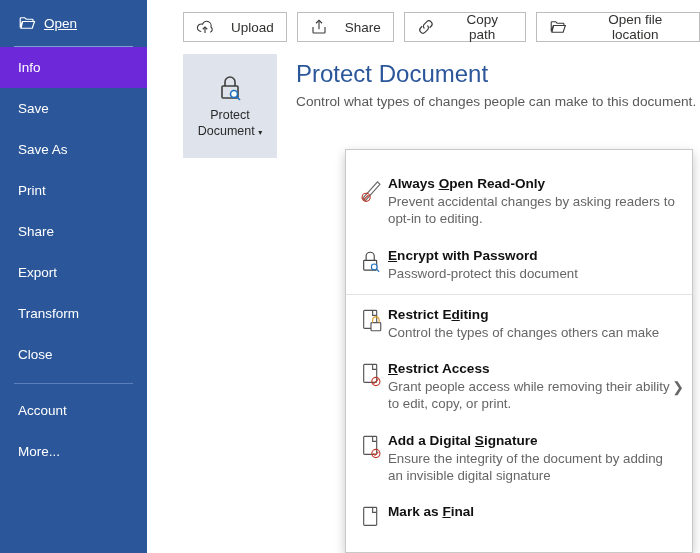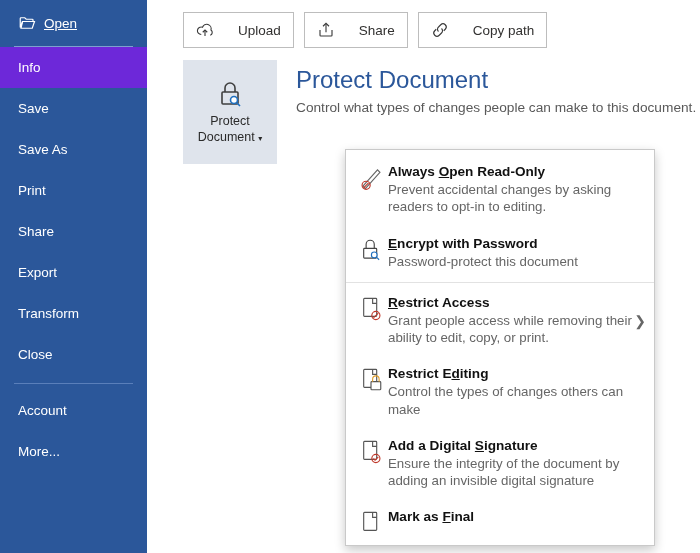--- a/index.html
+++ b/index.html
@@ -11,34 +11,34 @@
 .side-item { padding: 13px 18px; font-size: 13.5px; cursor: pointer; display: flex; align-items: center; gap: 8px; }
 .side-item.selected { background: #6d28d9; }
 .side-item.open-item { position: relative; padding-top: 14px; padding-bottom: 14px; text-decoration: underline; }
 .side-underline { height: 1px; background: #7e9fcf; margin: 0 14px; }
 .side-divider { height: 1px; background: #5a7fba; margin: 8px 14px 6px; }
 .open-svg { width:18px; height:18px; }
 
 .main { flex: 1; position: relative; background: #fff; }
 
 .toolbar { display: flex; gap: 10px; padding: 12px 0 12px 36px; }
-.tbtn { display: inline-flex; align-items: center; gap: 24px; border: 1px solid #bdbdbd; background: #fff; padding: 4px 12px; font-size: 13.5px; color: #323130; cursor: pointer; height: 36px; }
+.tbtn { display: inline-flex; align-items: center; gap: 17px; border: 1px solid #bdbdbd; background: #fff; padding: 4px 12px; font-size: 13.5px; color: #323130; cursor: pointer; height: 30px; }
 .tbtn svg { width: 18px; height: 18px; stroke: #3a3a3a; }
 
 .info-row { display: flex; padding-left: 36px; }
 .protect-tile { width: 94px; height: 104px; background: #dfe4ec; display: flex; flex-direction: column; align-items: center; justify-content: center; font-size: 12.5px; color: #2a2a2a; text-align: center; cursor: pointer; line-height: 1.25; }
 .protect-tile svg { width: 32px; height: 32px; margin-bottom: 4px; }
 
 .info-text { padding-left: 19px; padding-top: 6px; }
 .info-title { font-size: 24px; font-weight: 400; color: #2b579a; margin-bottom: 6px; }
 .info-sub { font-size: 13.7px; color: #595959; }
 
 .bg-text { position: absolute; left: 320px; font-size: 13.7px; color: #444; }
 
-.menu { position: absolute; left: 198px; top: 149px; width: 310px; background: #fff; border: 1px solid #c9c9c9; box-shadow: 0 4px 10px rgba(0,0,0,0.22); padding: 4px 0; z-index: 5; }
+.menu { position: absolute; left: 198px; top: 149px; width: 348px; background: #fff; border: 1px solid #c9c9c9; box-shadow: 0 4px 10px rgba(0,0,0,0.22); padding: 16px 0; z-index: 5; }
 .mitem { display: flex; padding: 10px 12px 10px 12px; cursor: pointer; position: relative; }
 .mitem + .mitem-sep { height: 1px; background: #e2e2e2; margin: 2px 0; }
 .micon { width: 30px; flex-shrink: 0; margin-top: 1px; }
 .micon svg { width: 26px; height: 26px; }
 .mtext { flex: 1; }
 .mtitle { font-size: 13.6px; font-weight: 600; color: #111; line-height: 1.25; }
 .mdesc { font-size: 13.3px; color: #666; line-height: 1.3; }
 .mtitle .ul { text-decoration: underline; }
 .chevron { position: absolute; right: 8px; top: 50%; transform: translateY(-50%); color: #666; }
 
@@ -108,20 +108,27 @@
           </svg>
         <span>Share</span>
       </button>
       <button class="tbtn">
         <svg viewBox="0 0 24 24" fill="none" stroke="currentColor" stroke-width="1.5">
             <path d="M10 14a4 4 0 0 1 0-6l3-3a4 4 0 1 1 6 6l-2 2"></path>
             <path d="M14 10a4 4 0 0 1 0 6l-3 3a4 4 0 1 1-6-6l2-2"></path>
           </svg>
         <span>Copy path</span>
       </button>
+      <button class="tbtn">
+        <svg viewBox="0 0 24 24" fill="none" stroke="currentColor" stroke-width="1.5">
+            <path d="M3 6a1 1 0 0 1 1-1h5l2 2h8a1 1 0 0 1 1 1v2H6l-3 8V6z"></path>
+            <path d="M6 10h16l-3 9H4z"></path>
+          </svg>
+        <span>Open file location</span>
+      </button>
     </div>
 
     <div class="info-row">
       <div class="protect-tile">
         <svg viewBox="0 0 32 32" fill="none" stroke="#3f3f3f" stroke-width="1.6">
           <rect x="8" y="14" width="16" height="12" rx="1"></rect>
           <path d="M11 14v-4a5 5 0 0 1 10 0v4"></path>
           <circle cx="20" cy="22" r="3.5" fill="#fff" stroke="#1e6fbf"></circle>
           <path d="M23 25l3 3" stroke="#1e6fbf"></path>
         </svg>
@@ -165,49 +172,49 @@
             <div class="mtitle"><span></span><span class="ul">E</span><span>ncrypt with Password</span></div>
             <div class="mdesc">Password-protect this document</div>
           </div>
       </div>
       <div class="mitem-sep"></div>
       <div class="mitem">
         <div class="micon">
           <svg viewBox="0 0 32 32" fill="none" stroke="#555" stroke-width="1.4">
               <rect x="7" y="3" width="16" height="22" rx="1"></rect>
               <path d="M18 3v6h5"></path>
+              <rect x="16" y="18" width="12" height="10" rx="1" fill="#fff"></rect>
+              <path d="M18 18v-3a4 4 0 0 1 8 0v3" stroke="#e0a030"></path>
+            </svg>
+        </div>
+        <div class="mtext">
+            <div class="mtitle"><span>Restrict E</span><span class="ul">d</span><span>iting</span></div>
+            <div class="mdesc">Control the types of changes others can make</div>
+          </div>
+      </div>
+      <div class="mitem">
+        <div class="micon">
+          <svg viewBox="0 0 32 32" fill="none" stroke="#555" stroke-width="1.4">
+              <rect x="7" y="3" width="16" height="22" rx="1"></rect>
+              <path d="M18 3v6h5"></path>
               <circle cx="22" cy="24" r="5" stroke="#c0392b"></circle>
               <path d="M19 27l6-6" stroke="#c0392b"></path>
             </svg>
         </div>
         <div class="mtext">
             <div class="mtitle"><span></span><span class="ul">R</span><span>estrict Access</span></div>
             <div class="mdesc">Grant people access while removing their ability to edit, copy, or print.</div>
           </div>
         <div class="chevron">❯</div>
       </div>
       <div class="mitem">
         <div class="micon">
           <svg viewBox="0 0 32 32" fill="none" stroke="#555" stroke-width="1.4">
               <rect x="7" y="3" width="16" height="22" rx="1"></rect>
               <path d="M18 3v6h5"></path>
-              <rect x="16" y="18" width="12" height="10" rx="1" fill="#fff"></rect>
-              <path d="M18 18v-3a4 4 0 0 1 8 0v3" stroke="#e0a030"></path>
-            </svg>
-        </div>
-        <div class="mtext">
-            <div class="mtitle"><span>Restrict E</span><span class="ul">d</span><span>iting</span></div>
-            <div class="mdesc">Control the types of changes others can make</div>
-          </div>
-      </div>
-      <div class="mitem">
-        <div class="micon">
-          <svg viewBox="0 0 32 32" fill="none" stroke="#555" stroke-width="1.4">
-              <rect x="7" y="3" width="16" height="22" rx="1"></rect>
-              <path d="M18 3v6h5"></path>
               <circle cx="22" cy="24" r="5" stroke="#c0392b"></circle>
               <path d="M19 24l2 2 4-4" stroke="#c0392b"></path>
             </svg>
         </div>
         <div class="mtext">
             <div class="mtitle"><span>Add a Digital </span><span class="ul">S</span><span>ignature</span></div>
             <div class="mdesc">Ensure the integrity of the document by adding an invisible digital signature</div>
           </div>
       </div>
       <div class="mitem last-cut">

